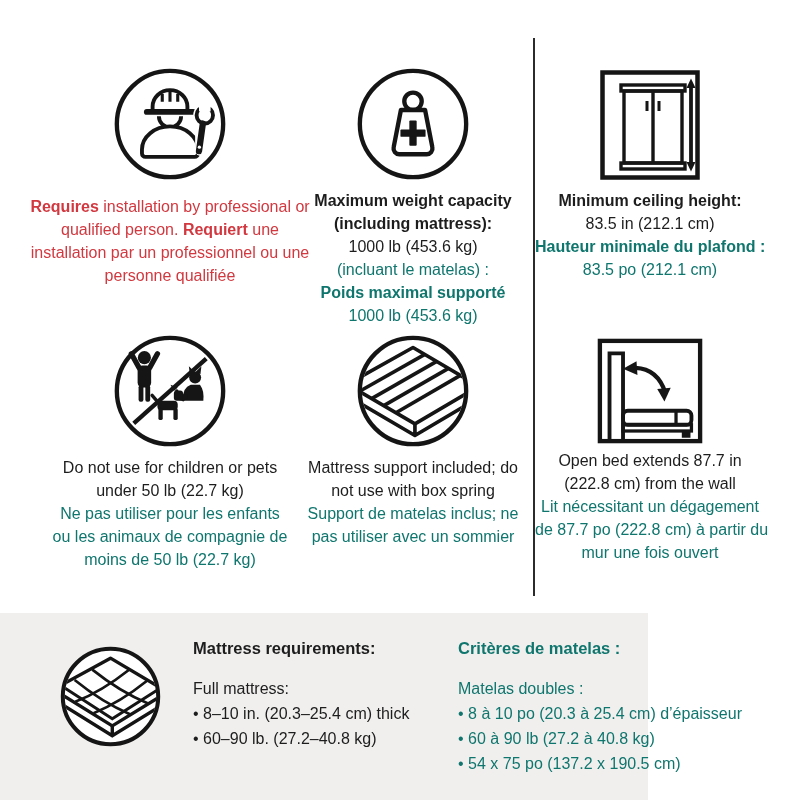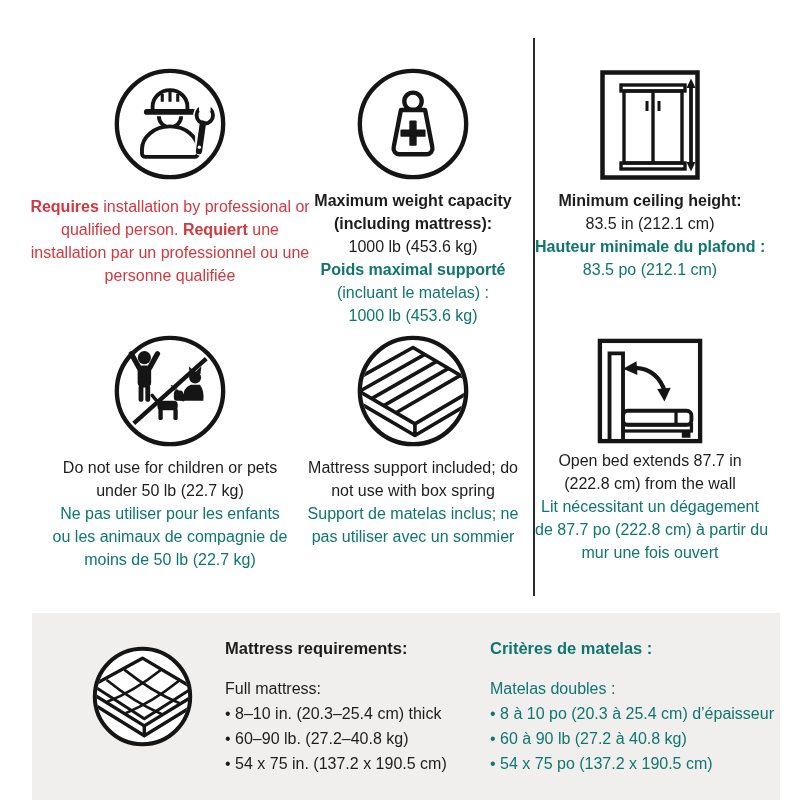--- a/index.html
+++ b/index.html
@@ -7,21 +7,21 @@
          font-family:"Liberation Sans", sans-serif;color:#1d1d1d;}
   .cell{position:absolute;text-align:center;}
   .iconwrap{display:flex;justify-content:center;align-items:flex-end;}
   .txt{margin-top:7px;}
   .ln{white-space:nowrap;font-size:16px;line-height:23px;}
   .b{font-weight:700;}
   .en{color:#1d1d1d;}
   .fr{color:#0f766e;}
   .redpara{color:#d2383f;font-size:16px;line-height:23px;width:286px;margin:13px auto 0;}
   #divider{position:absolute;left:533px;top:38px;width:2px;height:558px;background:#2b2b2b;}
-  #panel{position:absolute;left:0;top:613px;width:748px;height:187px;background:#f0efee;margin-left:32px;}
+  #panel{position:absolute;left:0;top:613px;width:648px;height:187px;background:#f0efee;}
   .panelcol{position:absolute;top:24px;text-align:left;}
   .panel-heading{font-size:16.5px;font-weight:700;margin:0 0 17px 0;line-height:22px;}
   .panelcol .ln{font-size:16px;line-height:25px;}
   svg{display:block;}
 </style>
 </head>
 <body>
 
 <div id="stage">
 
@@ -57,22 +57,22 @@
         <rect x="47" y="65.7" width="26" height="7.6" rx="1" fill="#151515" stroke="none"></rect>
       </svg>
     </div>
     <div class="txt">
       <div class="en">
           <div class="ln b">Maximum weight capacity</div>
           <div class="ln b">(including mattress):</div>
           <div class="ln">1000 lb (453.6 kg)</div>
         </div>
       <div class="fr">
+          <div class="ln">(incluant le matelas) :</div>
           <div class="ln b">Poids maximal supporté</div>
-          <div class="ln">(incluant le matelas) :</div>
           <div class="ln">1000 lb (453.6 kg)</div>
         </div>
     </div>
   </div>
 
   <div class="cell" style="left:535px;top:70px;width:230px;">
     <div class="iconwrap">
       <svg width="100" height="110" viewBox="0 0 100 110" fill="none" stroke="#151515">
         <rect x="2.5" y="2.5" width="95" height="105" stroke-width="4.5"></rect>
         <rect x="21" y="15" width="64" height="6" stroke-width="3.4"></rect>
@@ -211,21 +211,20 @@
           <path d="M-4,52 V63 M-4,63 L62,104 L124,66 M124,55 V66 M62,93 V104" stroke-width="3.8"></path>
         </g>
       </svg>
     </div>
     <div class="panelcol en" style="left:193px;">
       <p class="panel-heading">Mattress requirements:</p>
       <div>
           <div class="ln">Full mattress:</div>
           <div class="ln">• 8–10 in. (20.3–25.4 cm) thick</div>
           <div class="ln">• 60–90 lb. (27.2–40.8 kg)</div>
-          <div class="ln">• 54 x 75 in. (137.2 x 190.5 cm)</div>
         </div>
     </div>
     <div class="panelcol fr" style="left:458px;">
       <p class="panel-heading">Critères de matelas :</p>
       <div>
           <div class="ln">Matelas doubles :</div>
           <div class="ln">• 8 à 10 po (20.3 à 25.4 cm) d’épaisseur</div>
           <div class="ln">• 60 à 90 lb (27.2 à 40.8 kg)</div>
           <div class="ln">• 54 x 75 po (137.2 x 190.5 cm)</div>
         </div>

